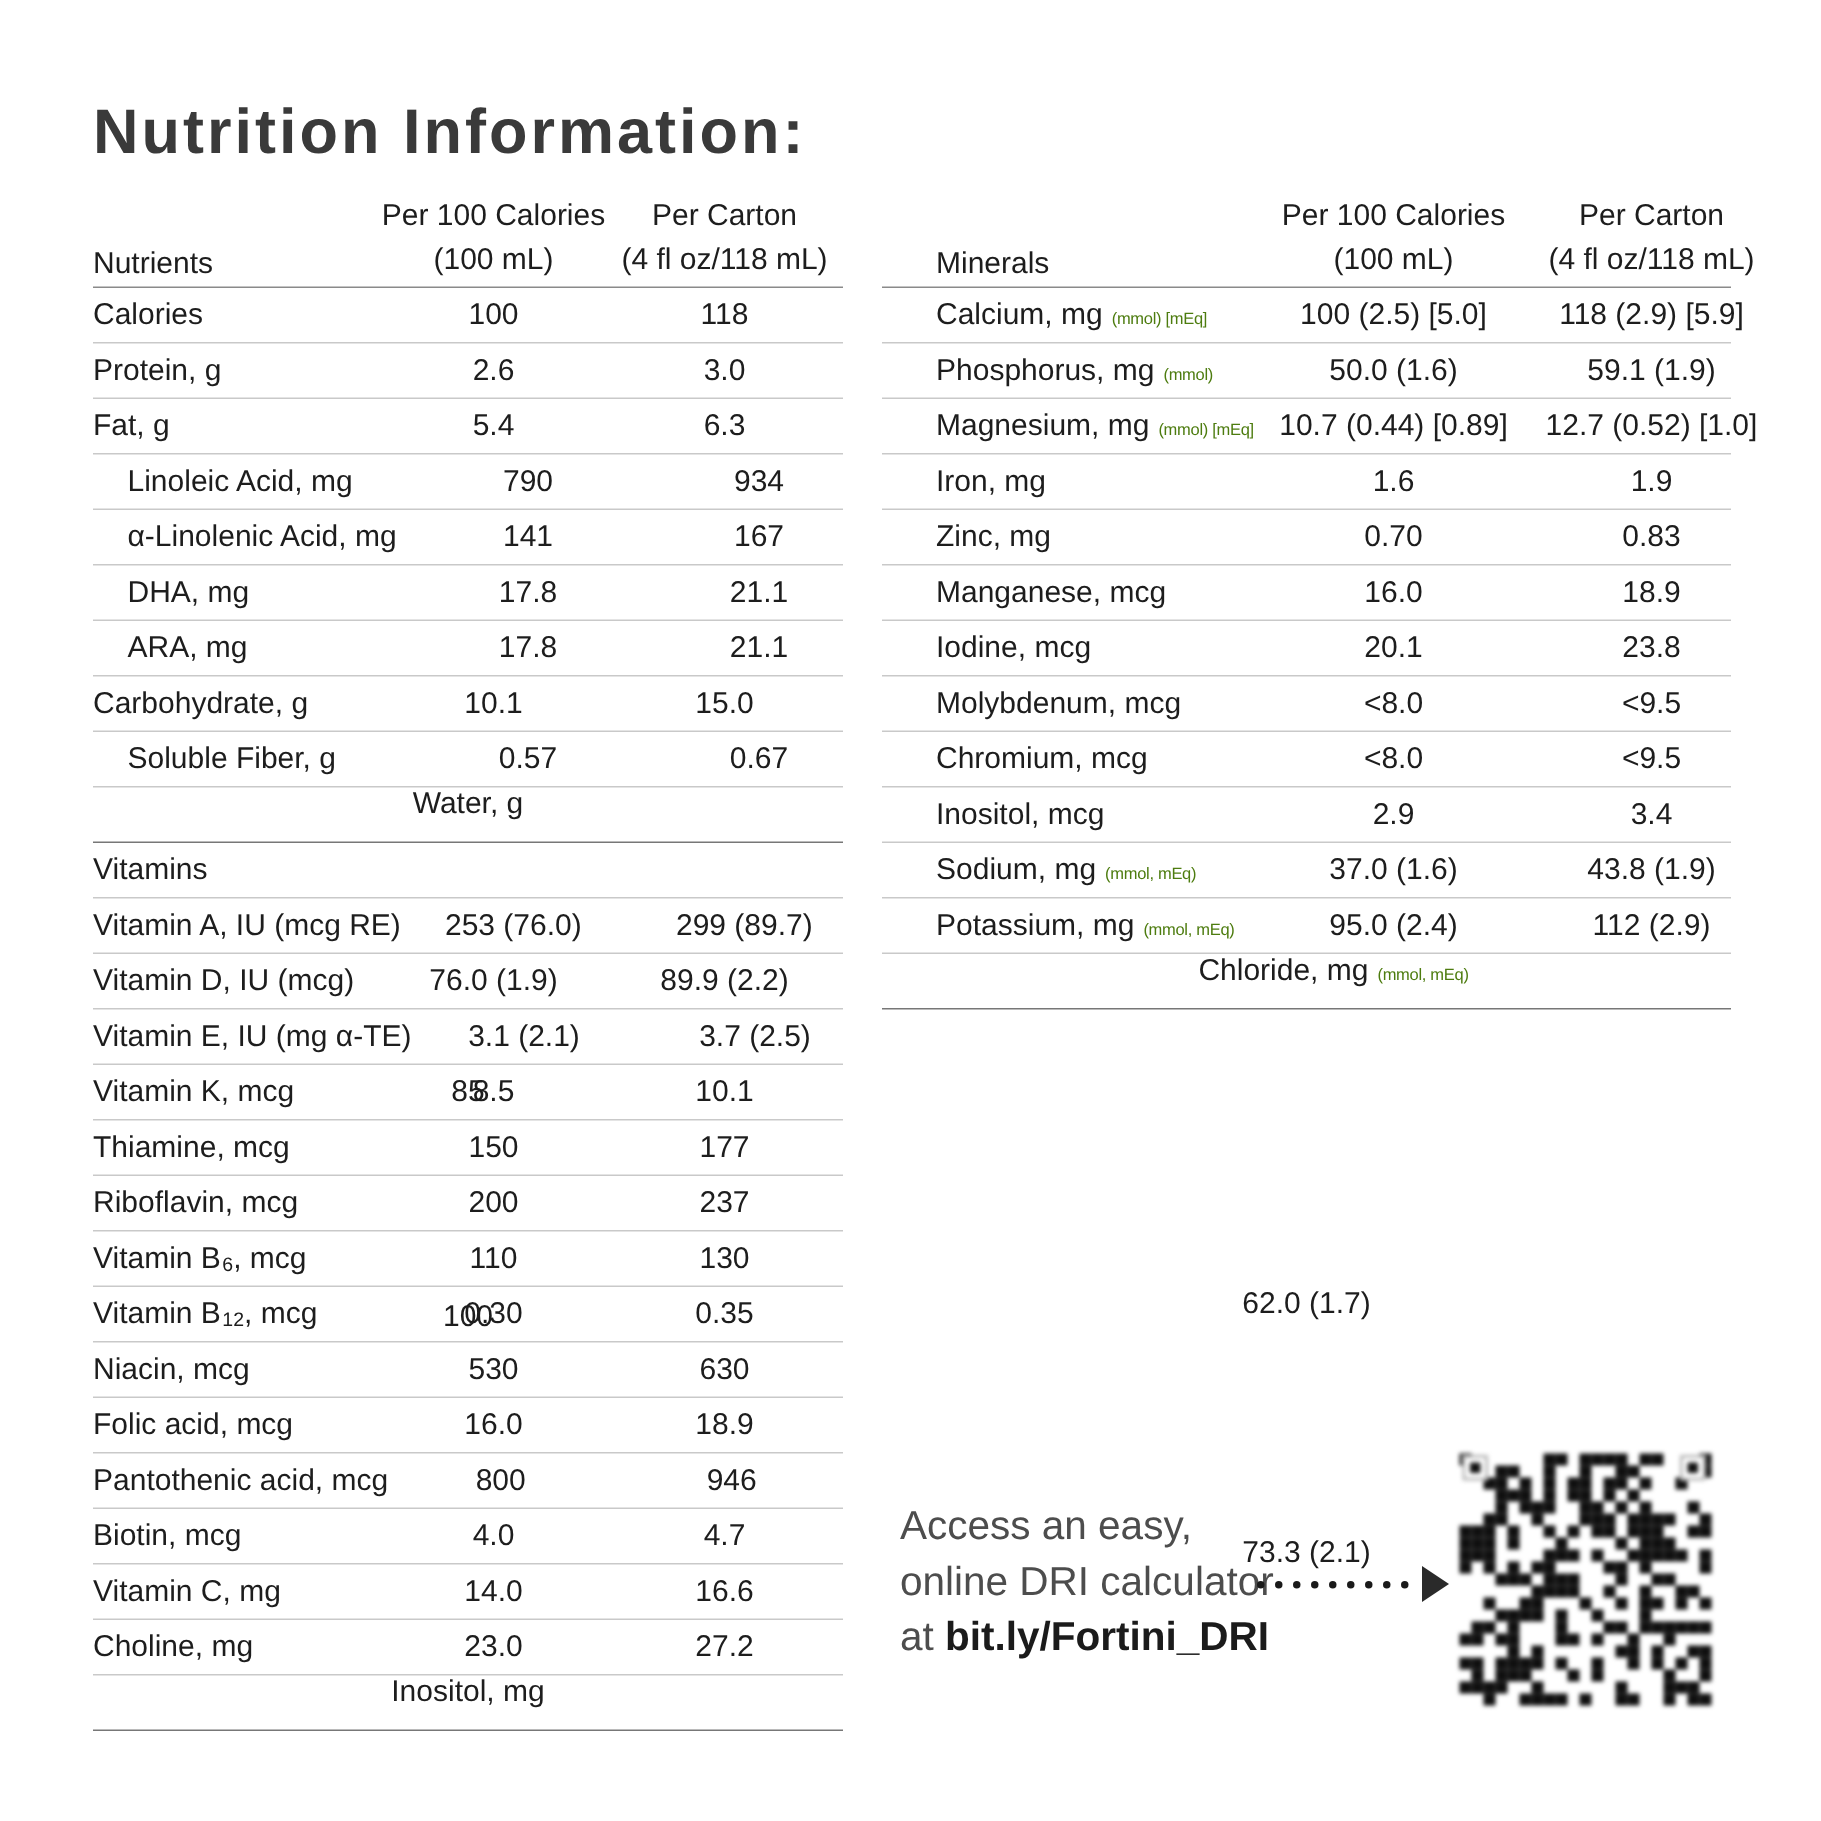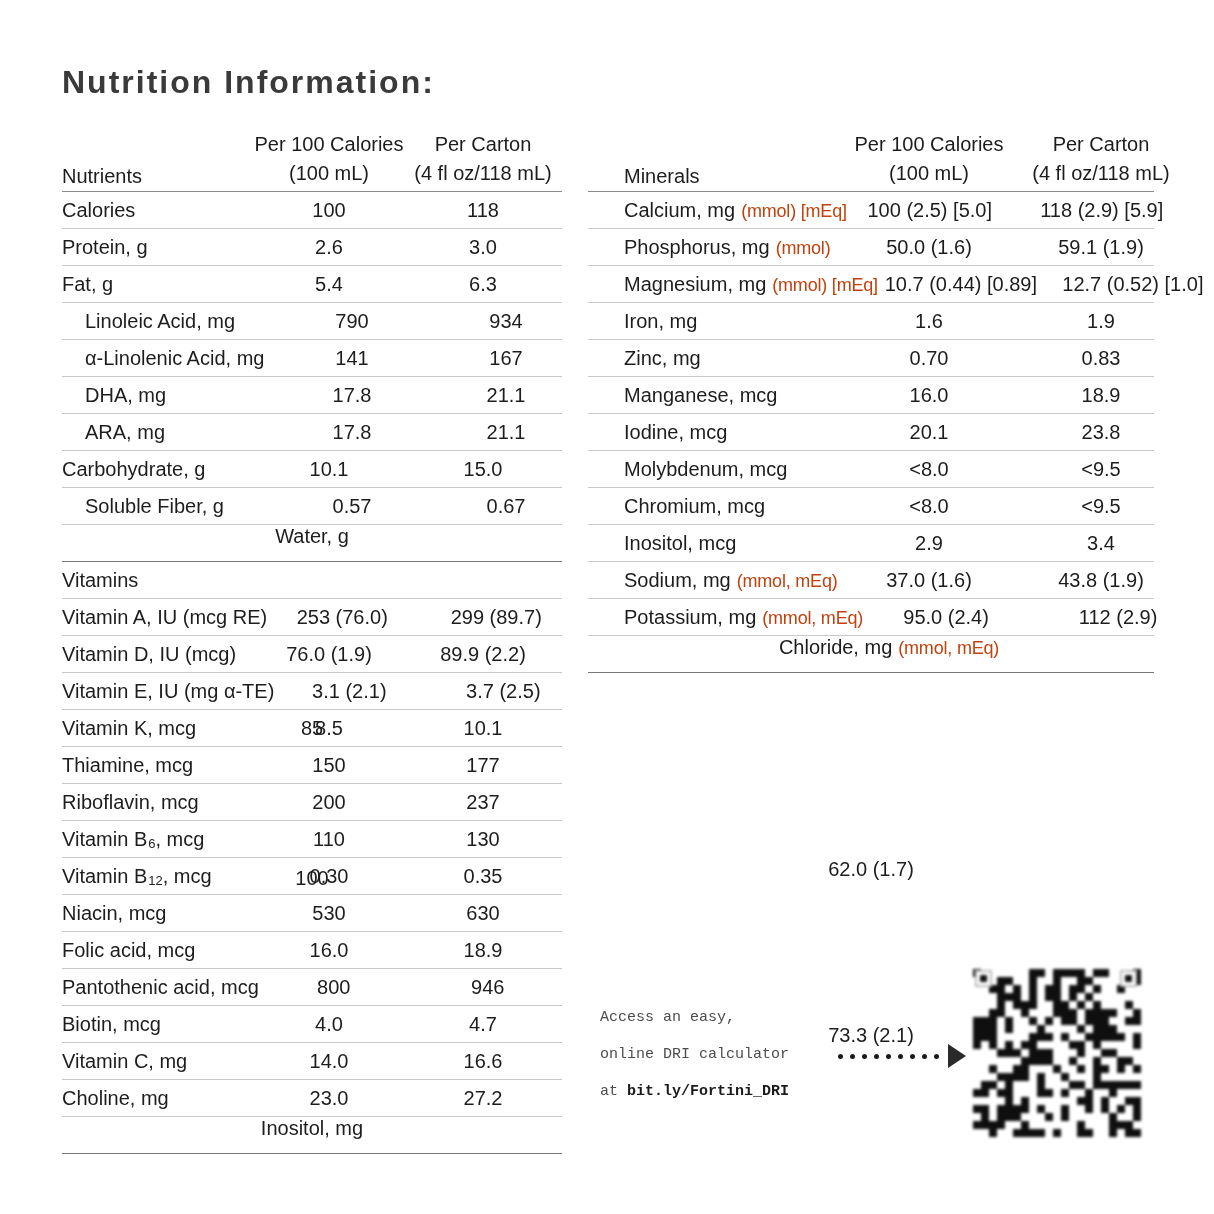--- a/index.html
+++ b/index.html
@@ -2,42 +2,42 @@
 <html><head>
 <meta charset="utf-8">
 <style>
   html,body{margin:0;padding:0;}
   body{
     width:1214px;height:1214px;background:#ffffff;position:relative;
     font-family:"Liberation Sans", sans-serif;color:#1d1d1d;overflow:hidden;
   }
   .page-title{
     position:absolute;left:62px;top:64px;
-    font-size:32px;font-weight:700;letter-spacing:2px;color:#3a3a3a;
+    font-size:42px;font-weight:700;letter-spacing:2px;color:#3a3a3a;
   }
   .ntable{position:absolute;top:128px;}
   #tbl0{left:62px;width:500px;}
   #tbl1{left:588px;width:566px;}
   .thead{display:flex;align-items:flex-end;height:60px;border-bottom:1px solid #8a8a8a;padding-bottom:3px;font-size:20px;}
   .thead .hcol{text-align:center;line-height:29px;margin-top:48px;}
   .row{display:flex;align-items:center;height:36px;border-bottom:1px solid #c9c9c9;font-size:20px;}
   .row.strong{border-bottom-color:#777;flex-direction:column;}
   .row.section .c0{font-weight:400;}
   .c0{white-space:nowrap;display:flex;align-items:baseline;}
   .c1,.c2{text-align:center;white-space:nowrap;}
   #tbl0 .c0{flex:0 0 192px;}
   #tbl0 .c1{flex:0 0 150px;}
   #tbl0 .c2{flex:0 0 158px;}
   #tbl1 .c0{flex:0 0 222px;margin-left:36px;}
   #tbl1 .c1{flex:0 0 166px;}
   #tbl1 .c2{flex:0 0 178px;}
   .ind{padding-left:23px;}
-  .note{font-size:18px;margin-left:6px;color:#c2410c;letter-spacing:-0.2px;text-align:center;}
+  .note{font-size:11px;margin-left:6px;color:#4d7c0f;letter-spacing:-0.2px;text-align:center;}
   .subnum{font-size:13px;position:relative;top:2px;margin-left:1px;}
-  .footer-text{position:absolute;left:600px;top:999px;font-size:15px;line-height:37px;color:#4d4d4d;font-family:Liberation Mono, monospace;}
+  .footer-text{position:absolute;left:600px;top:999px;font-size:27px;line-height:37px;color:#4d4d4d;}
   .footer-text .link{font-weight:700;color:#1b1b1b;}
   .dots-arrow{position:absolute;left:838px;top:1044px;display:flex;align-items:center;gap:7px;}
   .dot{width:5px;height:5px;border-radius:50%;background:#1a1a1a;}
   .arrowhead{width:0;height:0;border-left:18px solid #2a2a2a;border-top:12px solid transparent;border-bottom:12px solid transparent;margin-left:2px;}
   .qr{position:absolute;left:972px;top:967px;width:170px;height:172px;filter:blur(1.5px) contrast(1.05);}
   .qr svg{display:block;}
   .finder{position:absolute;border:2px solid #b5b5b5;width:13px;height:13px;background:#fff;}
   .finder .fdot{position:absolute;left:3px;top:3px;width:7px;height:7px;background:#161616;}
   .finder.tl{left:3px;top:3px;}
   .finder.tr{right:5px;top:3px;}

